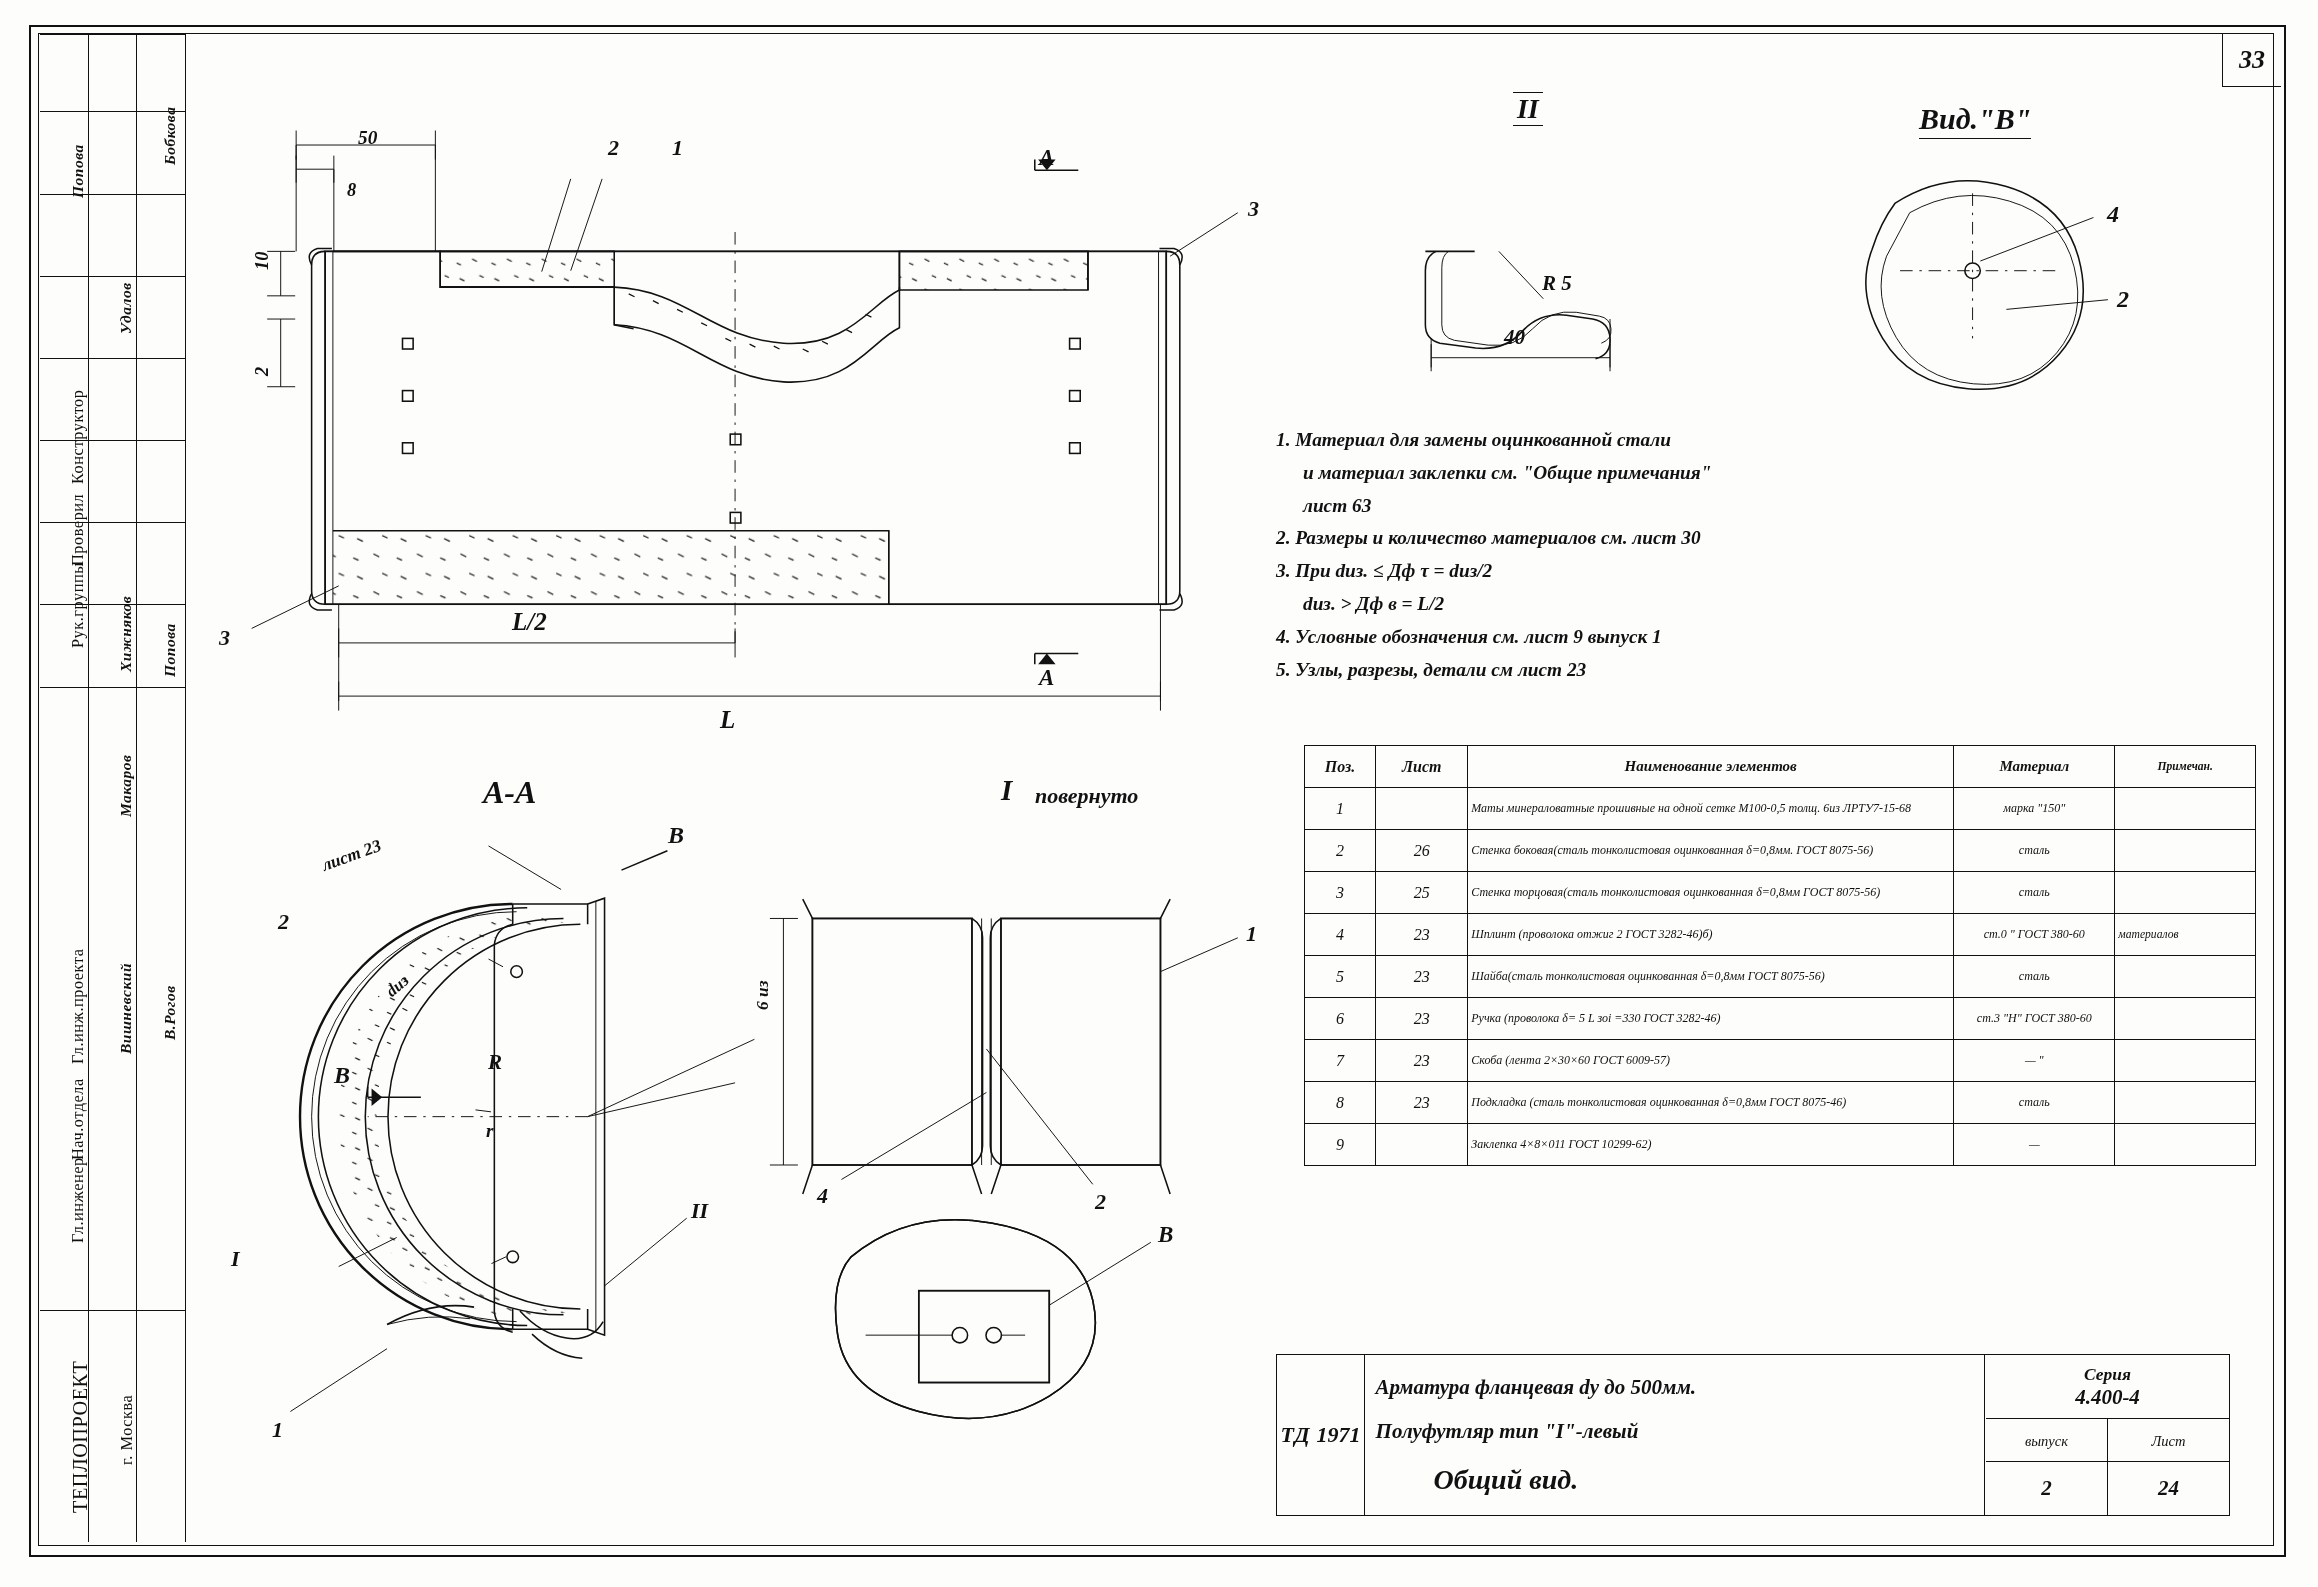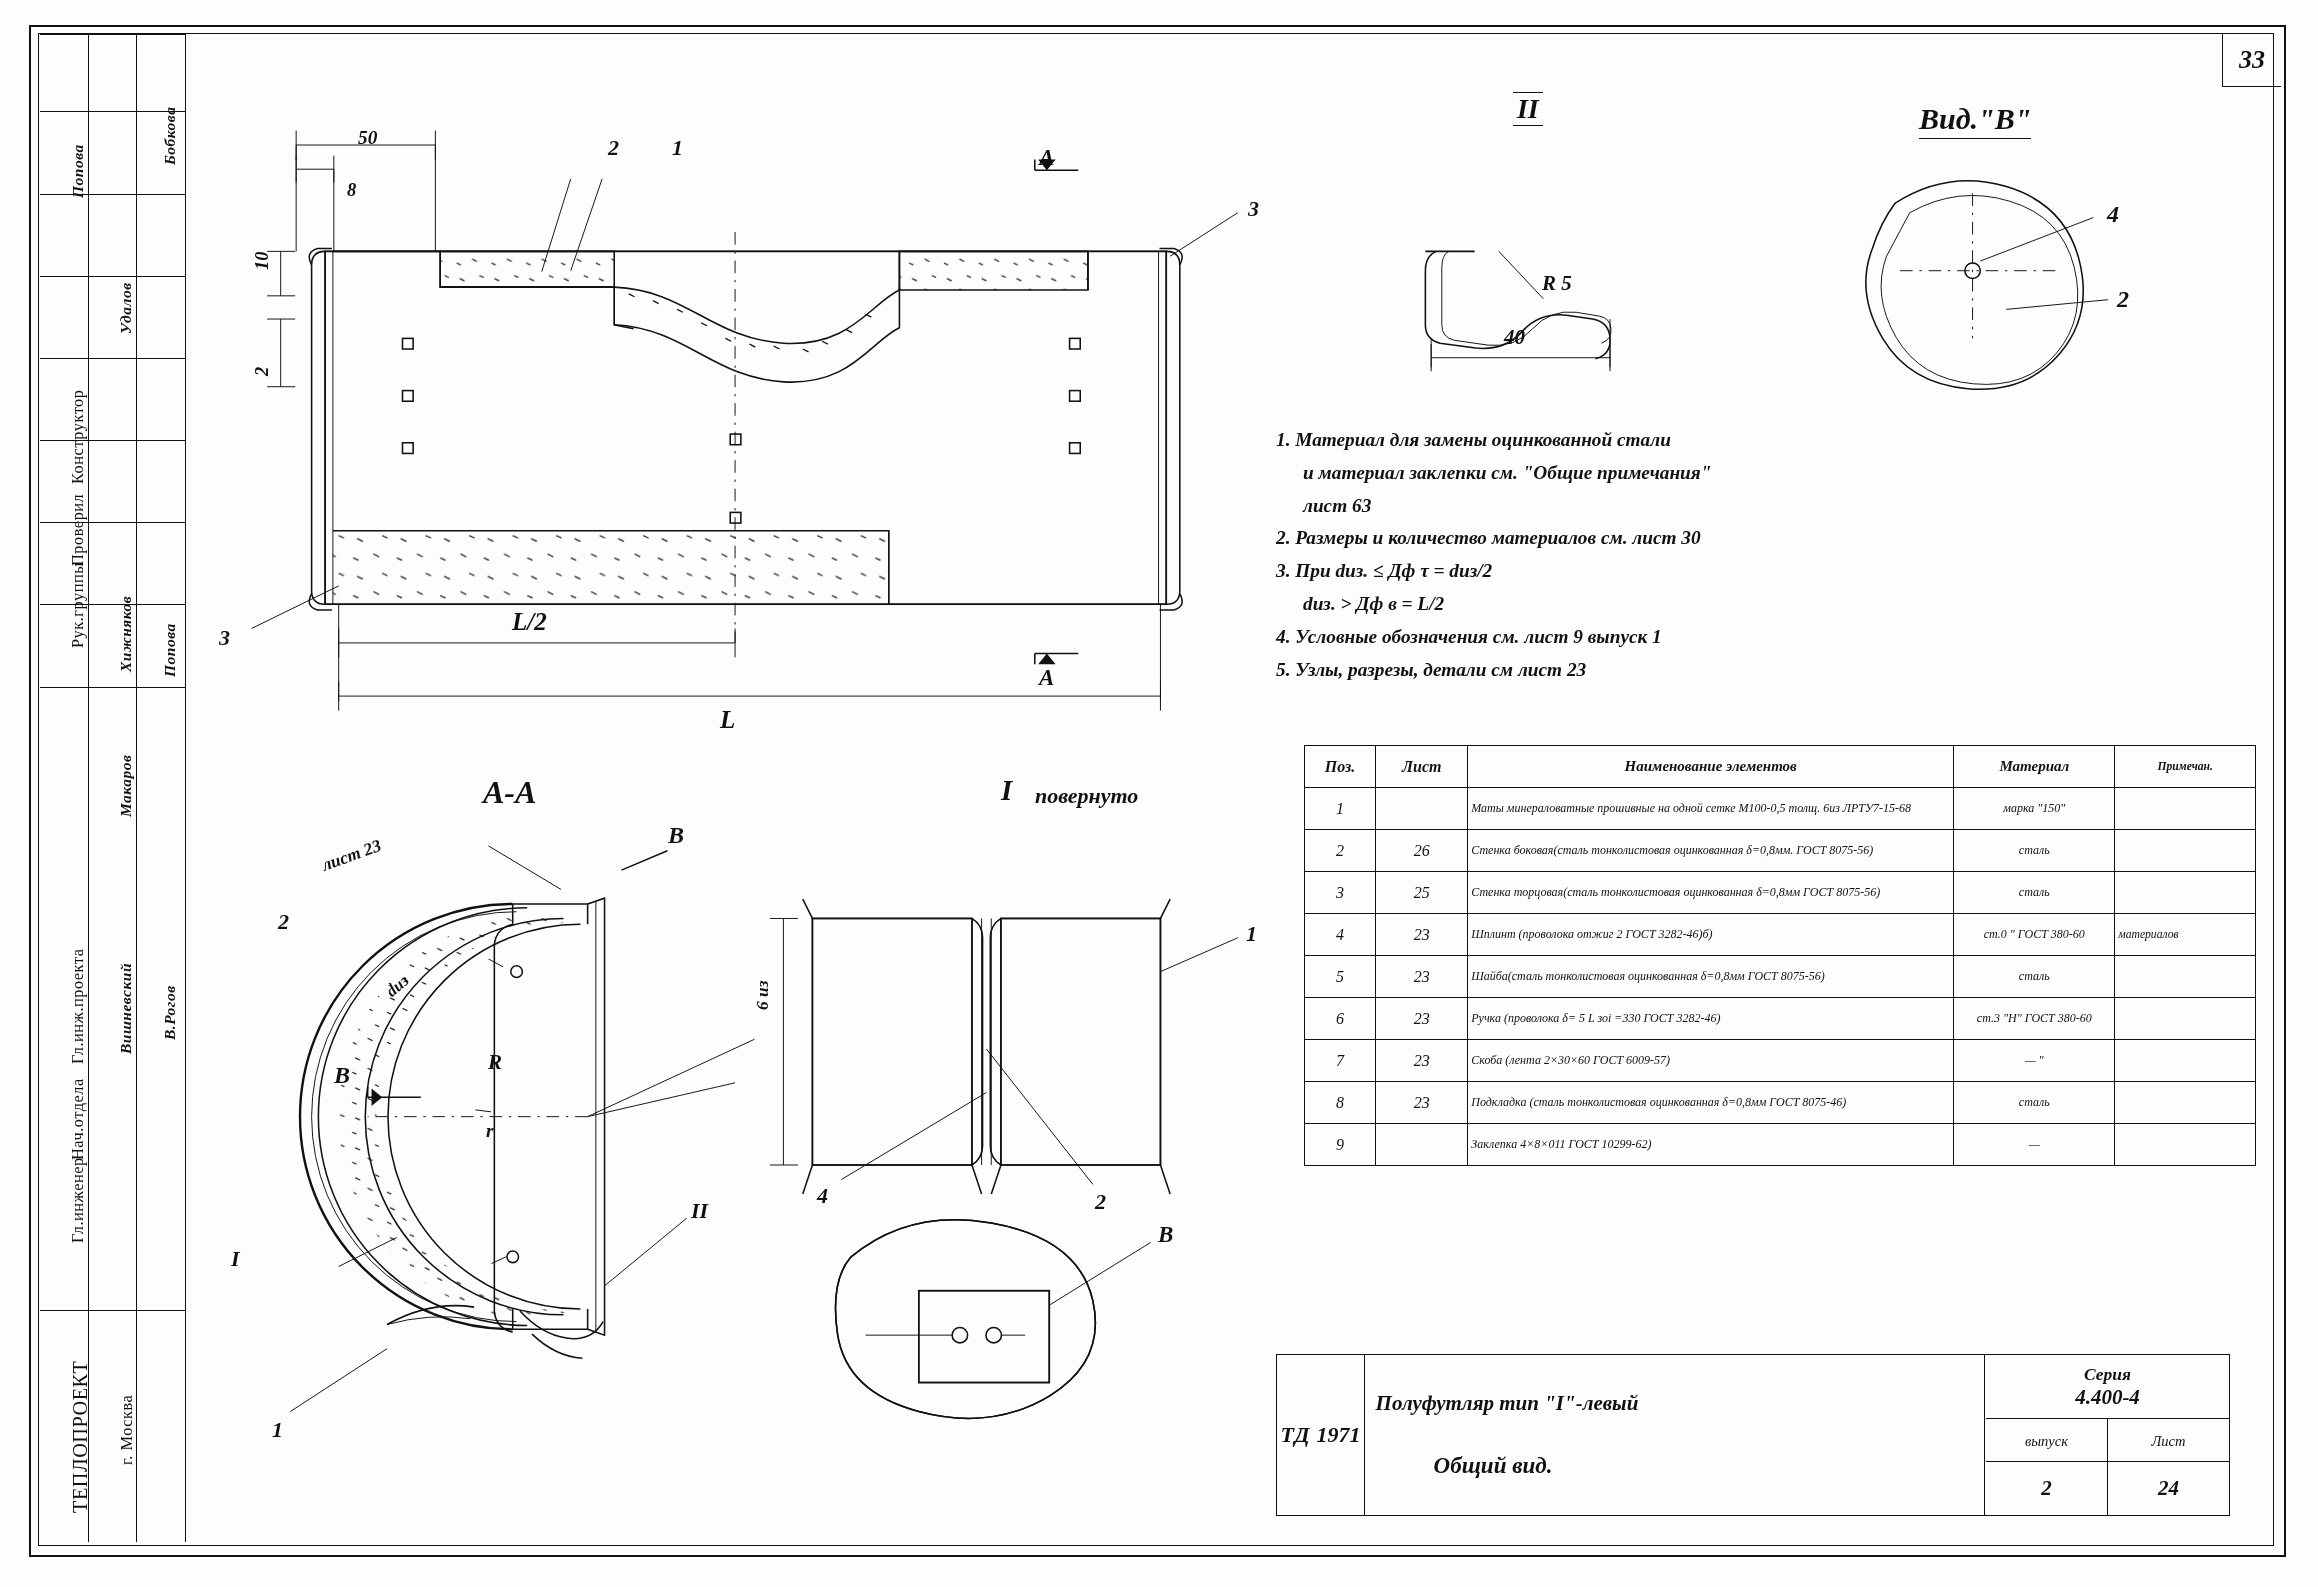--- a/index.html
+++ b/index.html
@@ -93,21 +93,21 @@
     font-size:22px;font-weight:700;font-style:italic;
   }
   .stamp-main{
     position:absolute;left:88px;top:0;width:619px;height:100%;
     display:flex;flex-direction:column;justify-content:space-evenly;
     padding-left:10.6px;
     font-style:italic;font-weight:600;
   }
   .stamp-main .l1{font-size:21px;}
   .stamp-main .l2{font-size:21px;}
-  .stamp-main .l3{font-size:23px;padding-left:58px;}
+  .stamp-main .l3{font-size:28px;padding-left:58px;}
   .stamp-right{
     position:absolute;left:709px;top:0;right:0;height:100%;
   }
   .sr-top{position:absolute;left:0;right:0;top:0;height:63px;
      display:flex;flex-direction:column;align-items:center;justify-content:center;
      font-style:italic;font-weight:600;}
   .sr-top .s1{font-size:17.4px;}
   .sr-top .s2{font-size:21px;}
   .sr-mid{position:absolute;left:0;right:0;top:63px;height:44px;border-top:1.5px solid #111;
      display:flex;}
@@ -260,20 +260,21 @@
     </tbody>
   </table>
 
   <div class="stamp">
     <div class="stamp-td">
       <span>ТД</span>
       <span>1971</span>
     </div>
     <div class="vline" style="left:87px;"></div>
     <div class="stamp-main">
+      <div class="l1">Арматура фланцевая dу до 500мм.</div>
       <div class="l2">Полуфутляр  тип "I"-левый</div>
       <div class="l3">Общий вид.</div>
     </div>
     <div class="vline" style="left:707px;"></div>
     <div class="stamp-right">
       <div class="sr-top">
         <span class="s1">Серия</span>
         <span class="s2">4.400-4</span>
       </div>
       <div class="sr-mid">

